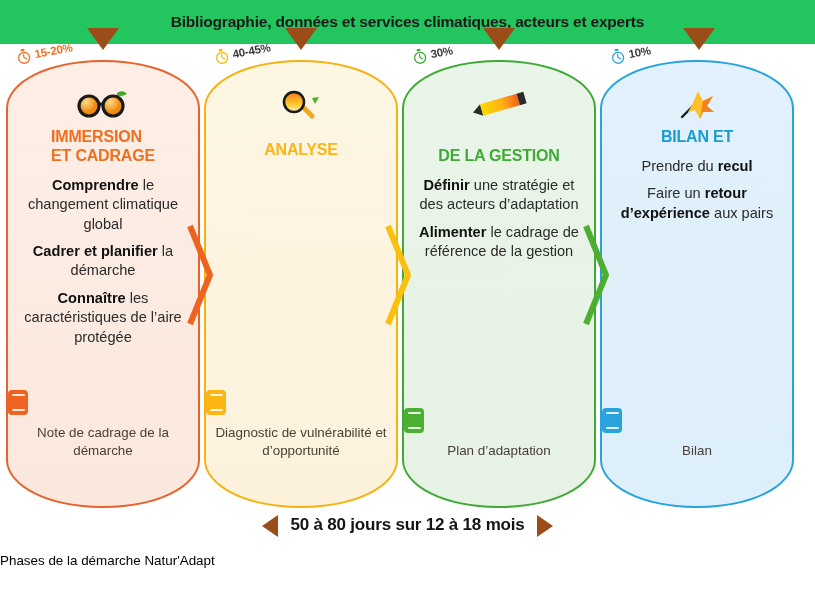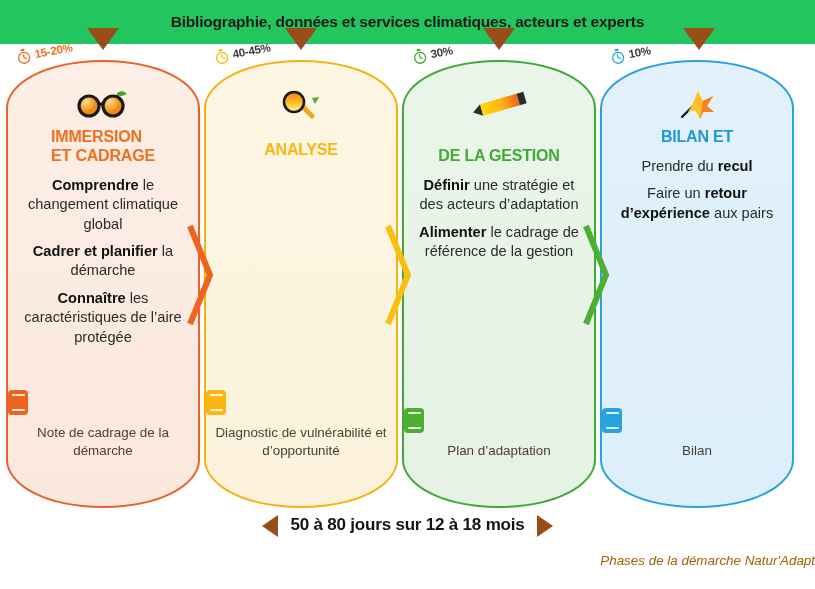--- a/index.html
+++ b/index.html
@@ -98,21 +98,21 @@
 
   
   .chev{position:absolute;top:0;width:34px;height:110px;}
 
   
   #footer{position:absolute;left:0;top:515px;width:815px;}
   #duration-row{display:flex;align-items:flex-start;justify-content:center;gap:12px;}
   .tri-left{width:0;height:0;border-top:11px solid transparent;border-bottom:11px solid transparent;border-right:16px solid #9a4d19;}
   .tri-right{width:0;height:0;border-top:11px solid transparent;border-bottom:11px solid transparent;border-left:16px solid #9a4d19;}
   #duration-text{font-size:17px;font-weight:bold;color:#141414;letter-spacing:-0.2px;}
-  #caption{margin-top:16px;text-align:right;font-size:13.4px;font-style:italic;color:#a16207;}
+  #caption{margin-top:16px;text-align:left;font-size:13.4px;color:#000000;}
 </style>
 </head>
 <body>
 
 <div id="banner">
   <span id="banner-text">Bibliographie, données et services climatiques, acteurs et experts</span>
 </div>
 
 <div id="cols">
 

